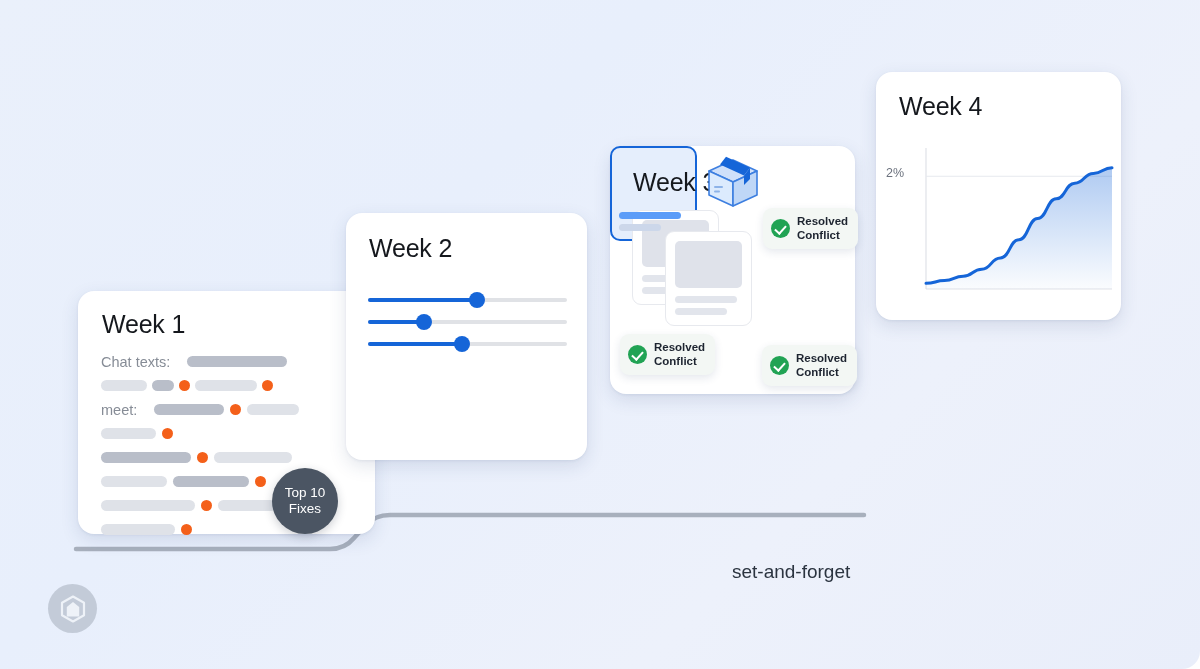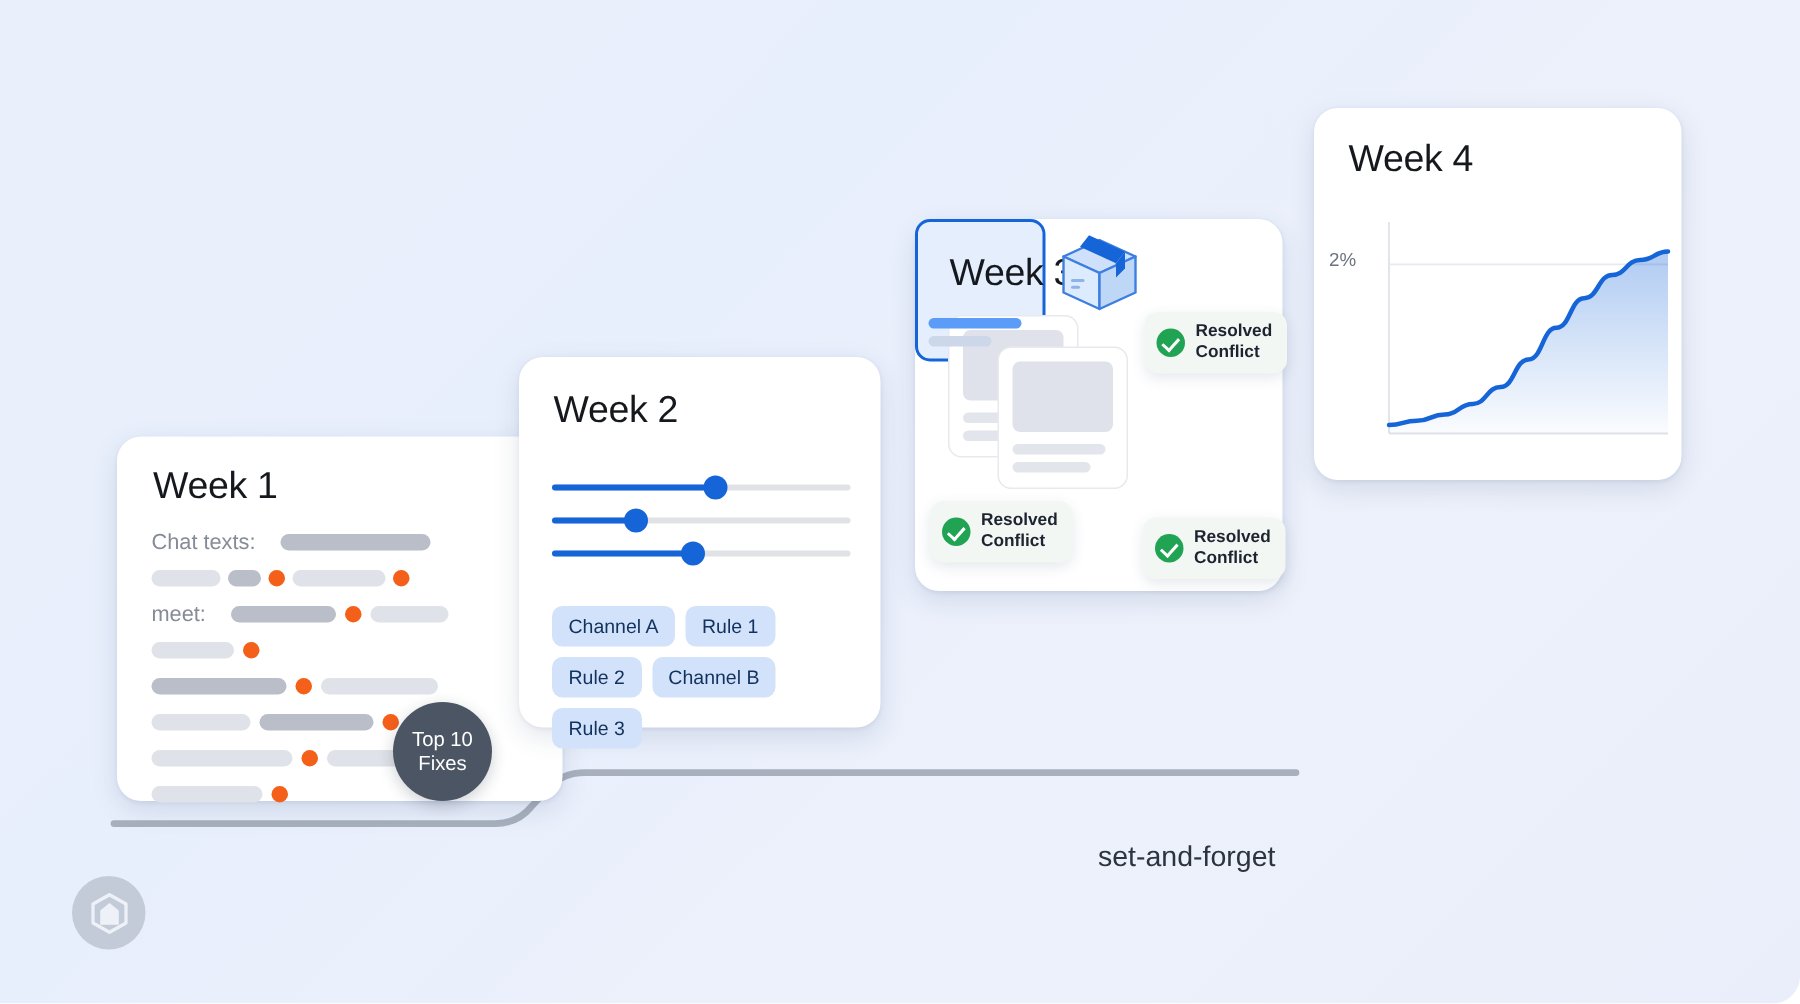--- a/index.html
+++ b/index.html
@@ -56,24 +56,24 @@
     width: 66px; height: 66px;
     border-radius: 50%;
     background: #4b5563;
     color: #fff;
     display: flex; flex-direction: column;
     align-items: center; justify-content: center;
     font-size: 13.5px; line-height: 16px;
     text-align: center;
     box-shadow: 0 3px 10px rgba(30,40,60,.22);
   }
-  #badge-top10 { left: 262px; top: 468px; text-align: right; }
-
-  
-  #card-week2 { left: 346px; top: 238px; width: 241px; height: 247px; }
+  #badge-top10 { left: 272px; top: 468px; text-align: right; }
+
+  
+  #card-week2 { left: 346px; top: 213px; width: 241px; height: 247px; }
   #card-week2 .card-title { position: absolute; left: 23px; top: 21px; }
   .w2-sliders { position: absolute; left: 22px; top: 76px; width: 199px; }
   .slider { position: relative; height: 22px; }
   .slider .track { position: absolute; left: 0; top: 9px; width: 100%; height: 4px; border-radius: 3px; background: #e0e2e6; }
   .slider .fill  { position: absolute; left: 0; top: 9px; height: 4px; border-radius: 3px; background: #1565d8; }
   .slider .knob  { position: absolute; top: 3px; width: 16px; height: 16px; border-radius: 50%; background: #1565d8; transform: translateX(-8px); }
 
   .w2-chips { position: absolute; left: 22px; top: 166px; width: 200px; display: flex; flex-wrap: wrap; gap: 7px; }
   .chip {
     background: #d2e2fa;
@@ -262,27 +262,20 @@
         <div class="slider">
           <span class="track"></span>
           <span class="fill" style="width: 28%;"></span>
           <span class="knob" style="left: 28%;"></span>
         </div>
         <div class="slider">
           <span class="track"></span>
           <span class="fill" style="width: 47%;"></span>
           <span class="knob" style="left: 47%;"></span>
         </div>
-      </div>
-    <div class="w2-chips" id="w2-chips">
-        <span class="chip">Channel A</span>
-        <span class="chip">Rule 1</span>
-        <span class="chip">Rule 2</span>
-        <span class="chip">Channel B</span>
-        <span class="chip">Rule 3</span>
       </div>
   </div>
 
   <div class="card" id="card-week3">
     <div class="card-title">Week 3</div>
 
     <div class="doc" id="doc-back">
       <div class="thumb"></div>
       <div class="ln a"></div>
       <div class="ln b"></div>

